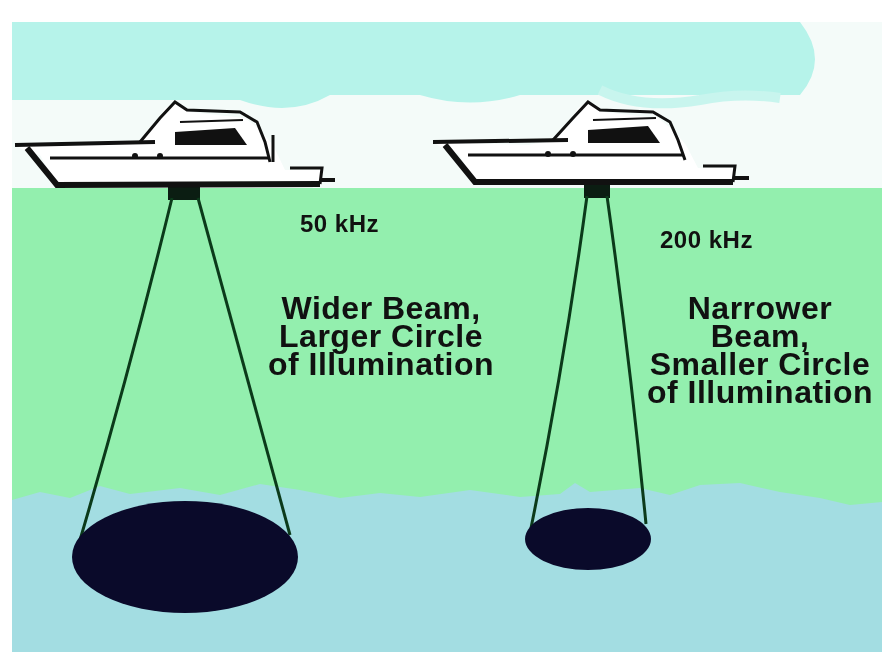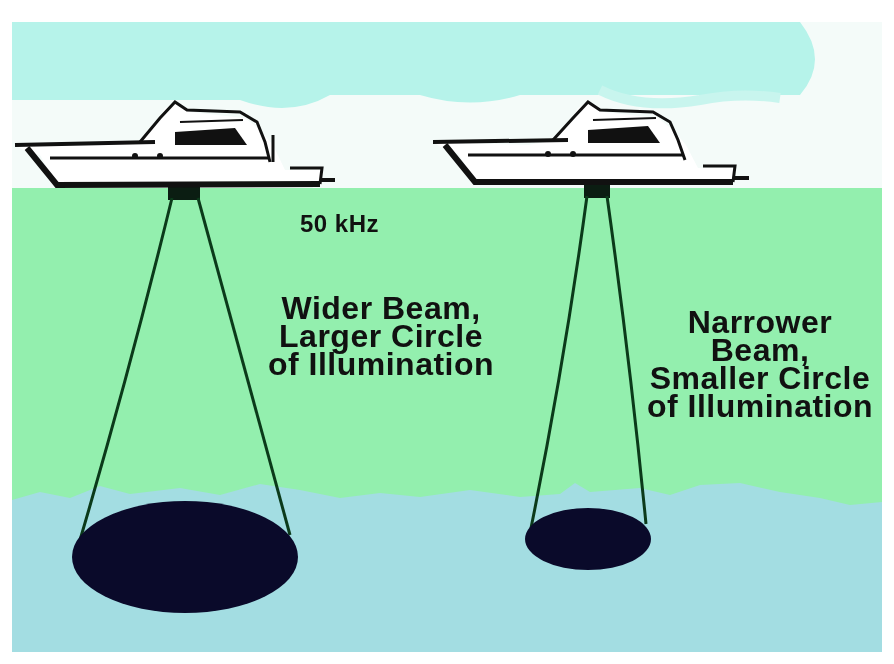--- a/index.html
+++ b/index.html
@@ -77,16 +77,17 @@
       <circle cx="115" cy="64" r="3" fill="#111"></circle>
       <circle cx="140" cy="64" r="3" fill="#111"></circle>
     </g>
   </svg>
 
   <div class="label freq" style="left:256px; top:210px;margin-left:44px;">50 kHz</div>
   <div class="label desc" style="left:266px; top:294px; width:230px;">Wider Beam,
 Larger Circle
 of Illumination</div>
 
-  <div class="label desc" style="left:638px; top:308px; width:244px;">Narrower Beam,
+  <div class="label freq" style="left:660px; top:226px;">200 kHz</div>
+  <div class="label desc" style="left:638px; top:294px; width:244px;">Narrower Beam,
 Smaller Circle
 of Illumination</div>
 </div>
 
 </body></html>

